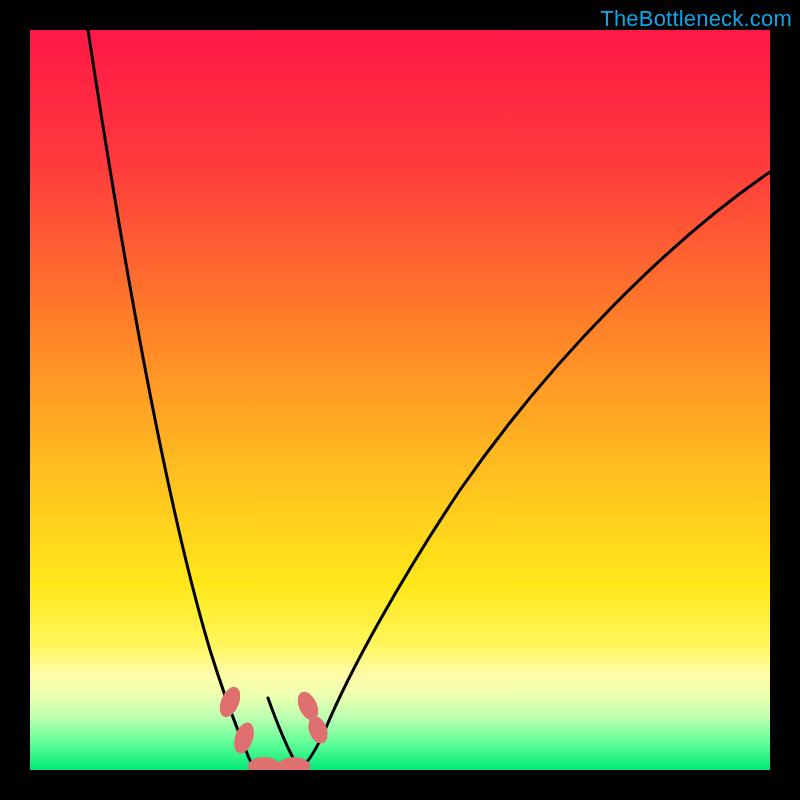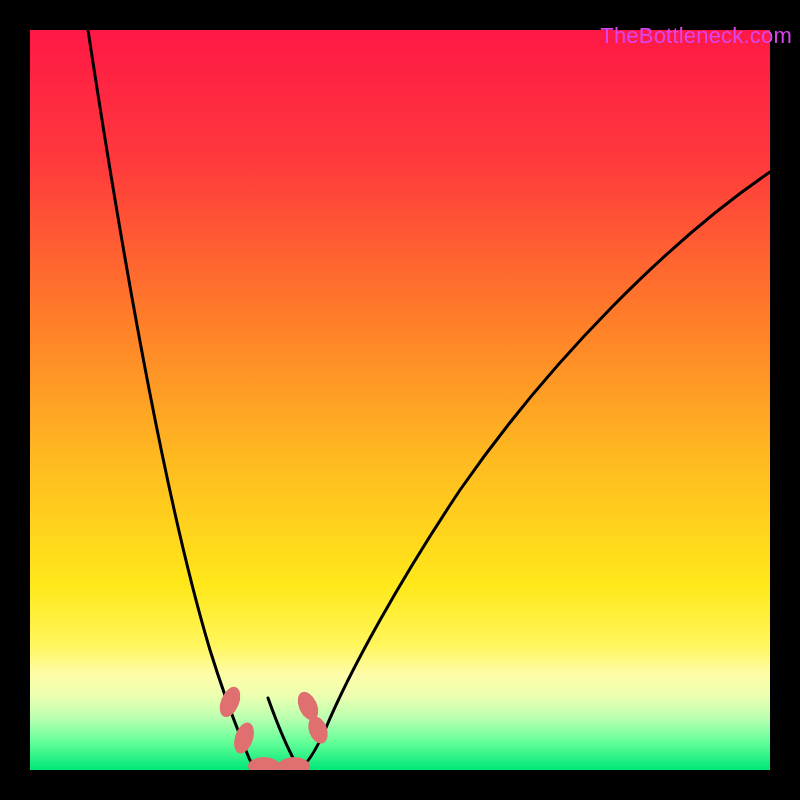--- a/index.html
+++ b/index.html
@@ -20,23 +20,23 @@
     overflow: hidden;
   }
   .gradient {
     position: absolute;
     left: 0; top: 0;
     width: 100%;
     height: 100%;
   }
   .watermark {
     position: absolute;
-    top: 23px;
+    top: 6px;
     right: 8px;
-    color: #d946ef;
+    color: #0ea5e9;
     font-size: 22px;
     font-weight: 500;
     letter-spacing: 0.2px;
   }
   svg.curves {
     position: absolute;
     left: 0; top: 0;
     width: 100%;
     height: 100%;
   }

